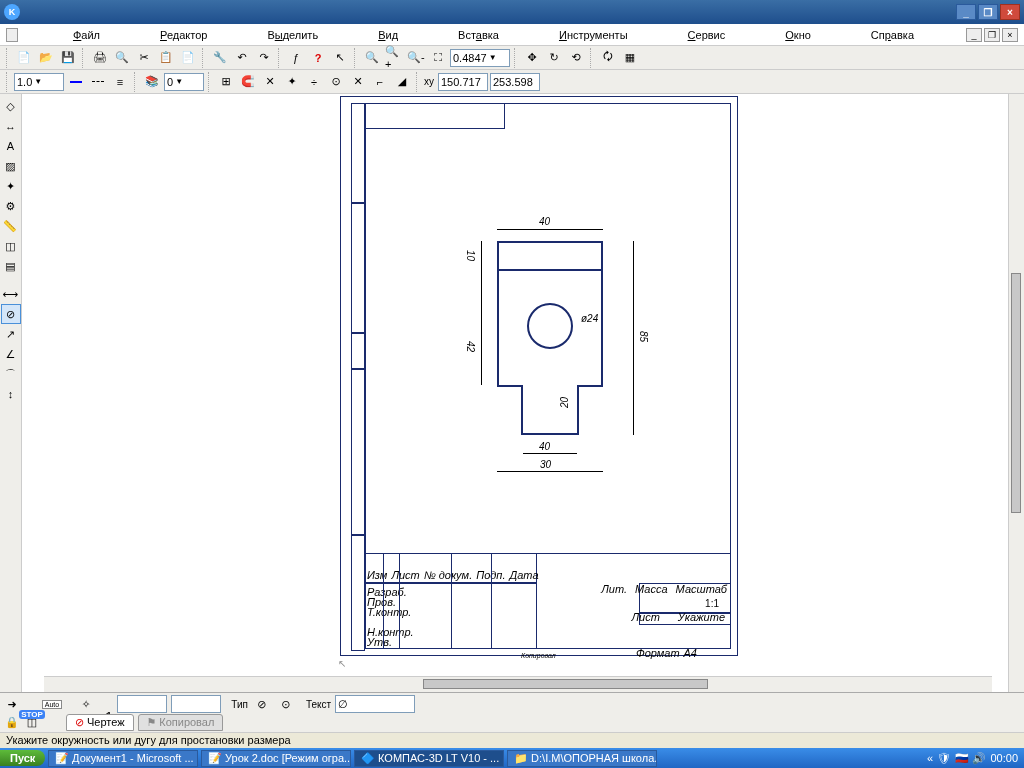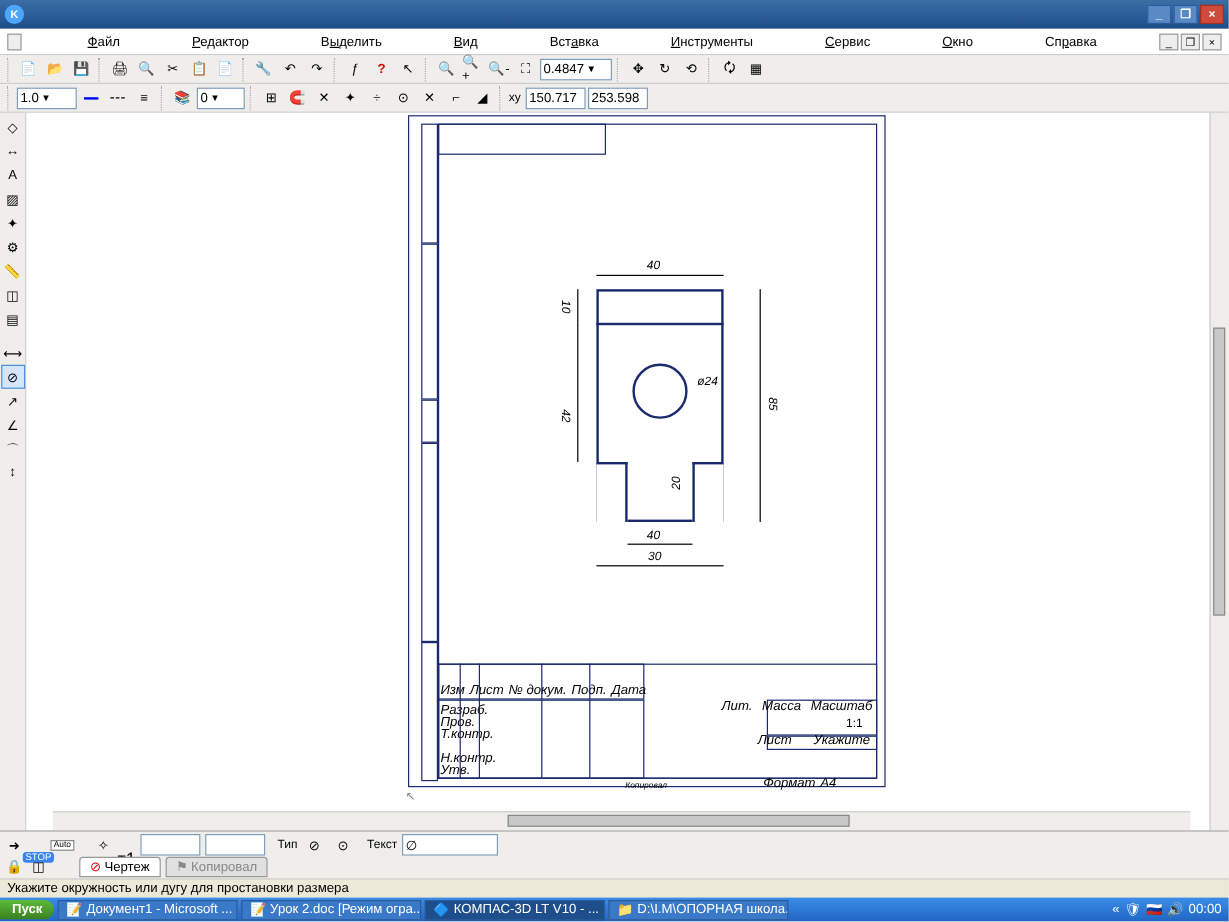--- a/index.html
+++ b/index.html
@@ -255,21 +255,21 @@
 
   <div class="scrollbar-v">
     <div class="sb-thumb" style="top:30%;left:2px;width:10px;height:40%;"></div>
   </div>
 </div>
 
 <div class="bottom-panel">
   <div class="bp-row">
     <div class="bp-icon">➜</div>
     <div class="bp-icon">
-        <span style="background:#3b82f6;color:#fff;border-radius:3px;padding:0 2px;font-size:8px;font-weight:normal;margin-top:20px;">STOP</span>
+        <span style="background:#3b82f6;color:#fff;border-radius:3px;padding:0 2px;font-size:8px;font-weight:bold;margin-top:20px;">STOP</span>
       </div>
     <div class="bp-icon">
         <span style="background:#fff;border:1px solid #888;padding:0 2px;font-size:7px;">Auto</span>
       </div>
     <div style="width:10px;"></div>
     <div class="bp-icon">✧</div>
     <span style="font-size:15px;margin-top:25px;">т1</span>
     <input class="tinput" style="width: 50px;">
     <input class="tinput" style="width: 50px;">
     <span style="font-size:10px;margin-left:6px;">Тип</span>

